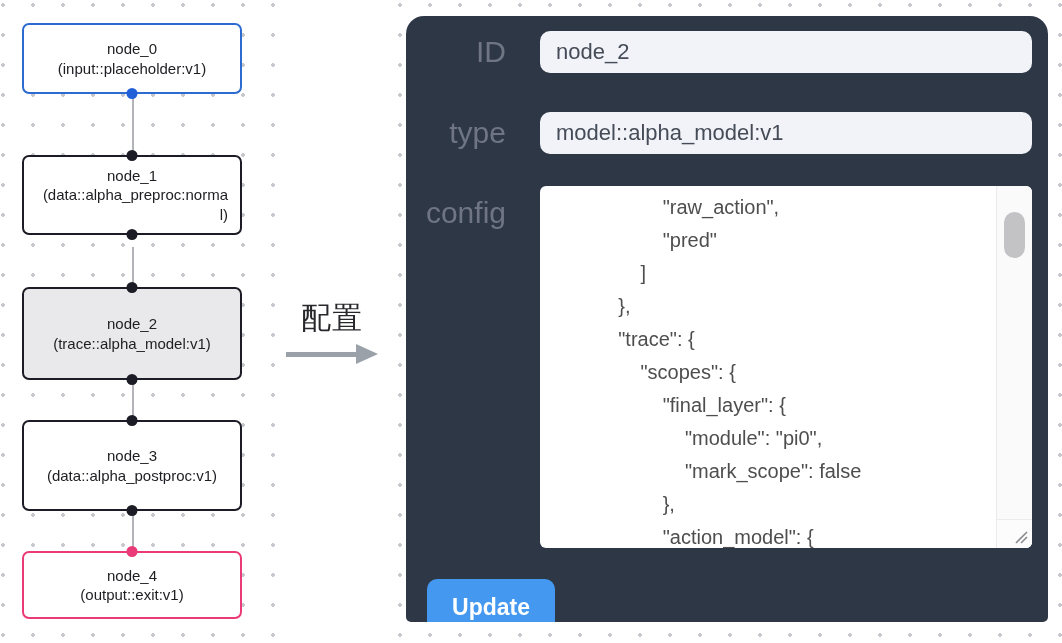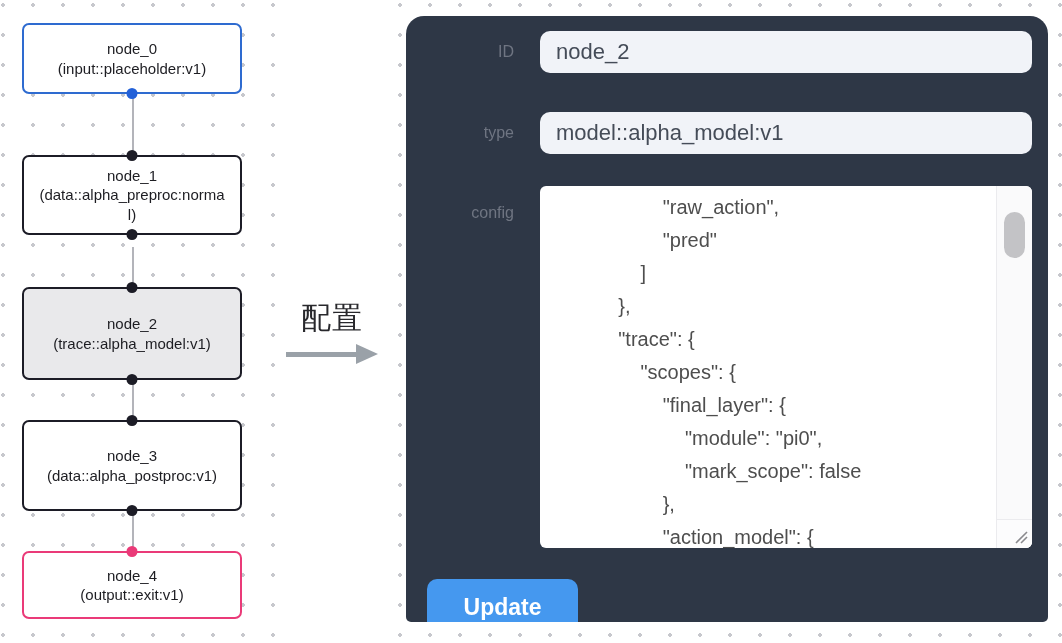--- a/index.html
+++ b/index.html
@@ -10,21 +10,21 @@
   
   .dotgrid { position:absolute; pointer-events:none;
     background-image: radial-gradient(circle, #c7c8cd 1.6px, rgba(0,0,0,0) 1.8px);
     background-size: 30px 30px; }
   #grid-left  { left:-12px; top:-10px; width:288px; height:660px; }
   #grid-right { left:385px; top:-10px; width:680px; height:660px; }
 
   
   .flow-node { position:absolute; left:22px; width:220px; background:#ffffff;
     border:2px solid #1c1c26; border-radius:7px; display:flex; flex-direction:column;
-    align-items:center; justify-content:center; text-align:center; padding:0 12px;
+    align-items:center; justify-content:center; text-align:right; padding:0 12px;
     font-size:15px; line-height:19.5px; color:#1d1d22; word-break:break-all; z-index:3; }
   .flow-node.n0 { top:23px;  height:71px; border-color:#2e6bd0; }
   .flow-node.n1 { top:155px; height:80px; }
   .flow-node.n2 { top:287px; height:93px; background:#e9e9eb; border-width:2.5px; }
   .flow-node.n3 { top:420px; height:91px; }
   .flow-node.n4 { top:551px; height:68px; border-color:#ea3a78; }
 
   .handle { position:absolute; left:50%; width:11px; height:11px; border-radius:50%;
     background:#1c1c26; transform:translateX(-50%); z-index:4; }
   .handle.top    { top:-7px; }
@@ -39,22 +39,22 @@
   #edge-3 { top:511px; height:40px; }
 
   
   .transfer { position:absolute; left:284px; top:298px; width:96px; text-align:center; z-index:2;}
   .transfer-text { font-size:30px; color:#28282c; letter-spacing:1px; }
   .transfer-arrow { margin-top:4px; display:block; }
 
   
   .panel { position:absolute; left:406px; top:16px; width:642px; height:606px;
     background:#2e3746; border-radius:18px 18px 5px 5px; overflow:hidden; z-index:5; }
-  .field-label { position:absolute; left:8px; width:100px; text-align:right;
-    color:#6f7582; font-size:16px; line-height:42px; }
+  .field-label { position:absolute; left:0; width:100px; text-align:right;
+    color:#6f7582; font-size:30px; line-height:42px; }
   #label-id     { top:15px; }
   #label-type   { top:96px; }
   #label-config { top:176px; }
   .text-input { position:absolute; left:134px; width:492px; height:42px;
     background:#f1f3f8; border:none; border-radius:10px; padding:0 16px;
     font-family:inherit; font-size:22px; color:#454c58; outline:none; }
   #input-id   { top:15px; }
   #input-type { top:96px; }
 
   .config-box { position:absolute; left:134px; top:170px; width:492px; height:362px;
@@ -63,21 +63,21 @@
     padding:5px 0 0 56px; font-family:inherit; font-size:20px; line-height:33px;
     color:#4e4e4e; white-space:pre; overflow:hidden; }
   .scroll-track { position:absolute; right:0; top:0; width:36px; height:362px;
     background:#fafafb; border-left:1px solid #ebebee; }
   .scroll-thumb { position:absolute; left:7px; top:26px; width:21px; height:46px;
     background:#c3c3c6; border-radius:11px; }
   .resize-cell { position:absolute; right:0; bottom:0; width:36px; height:29px;
     background:#fcfcfd; border-top:1px solid #ebebee; border-left:1px solid #ebebee; }
   .resize-cell svg { position:absolute; right:4px; bottom:4px; }
 
-  .update-btn { position:absolute; left:21px; top:563px; width:151px; height:56px;
+  .update-btn { position:absolute; left:21px; top:563px; width:128px; height:56px;
     background:#4598ef; color:#ffffff; border:none; border-radius:10px;
     font-family:inherit; font-size:23px; font-weight:bold; cursor:pointer; }
 </style>
 </head>
 <body>
 
 <div class="stage">
 
   <div id="grid-left" class="dotgrid"></div>
   <div id="grid-right" class="dotgrid"></div>

